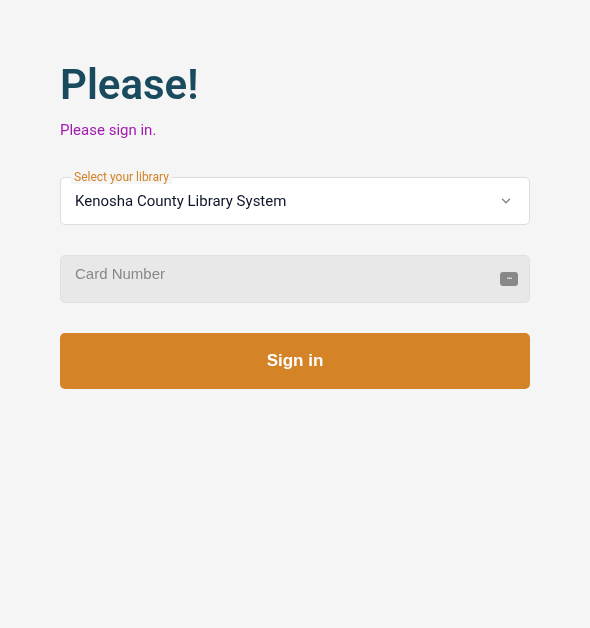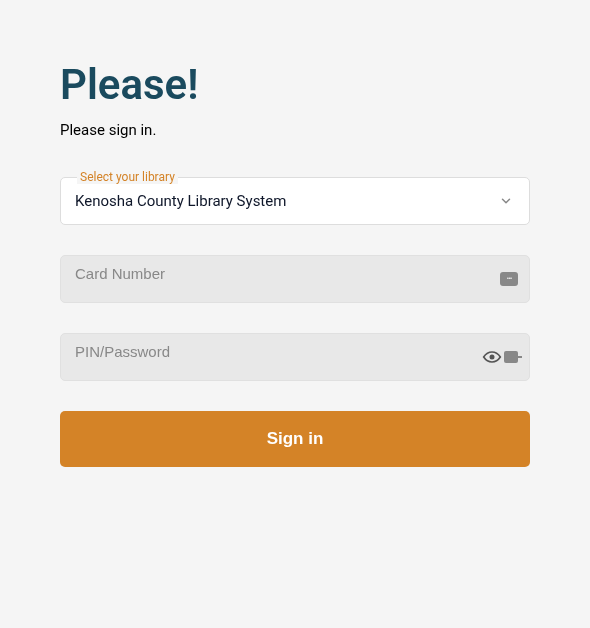--- a/index.html
+++ b/index.html
@@ -18,31 +18,31 @@
       width: 100%;
     }
     .heading {
       font-size: 42px;
       font-weight: 600;
       color: #1a4a5e;
       margin-bottom: 12px;
     }
     .subheading {
       font-size: 15px;
-      color: #000000;
+      color: #a21caf;
       margin-bottom: 38px;
     }
     .select-wrapper {
       position: relative;
       margin-bottom: 30px;
     }
     .select-label {
       position: absolute;
       top: -7px;
-      left: 17px;
+      left: 11px;
       background: #f5f5f5;
       padding: 0 3px;
       font-size: 12px;
       color: #d48327;
       z-index: 1;
     }
     .select-field {
       width: 100%;
       height: 48px;
       border: 1px solid #ddd;
@@ -172,25 +172,15 @@
     </div>
   </div>
 
   <div class="input-wrapper">
     <input type="text" class="text-input" placeholder="Card Number" style="">
     <span class="input-icon">
       <span class="keyboard-icon"></span>
     </span>
   </div>
 
-  <div class="input-wrapper">
-    <input type="password" class="text-input" placeholder="PIN/Password" style="">
-    <span class="input-icon eye-icon">
-      <svg class="eye-svg" viewBox="0 0 24 16" fill="none">
-        <path d="M12 2C6 2 2 8 2 8s4 6 10 6 10-6 10-6-4-6-10-6z" stroke="#555" stroke-width="2" fill="none"></path>
-        <circle cx="12" cy="8" r="3" fill="#555"></circle>
-      </svg>
-      <span class="key-box"></span>
-    </span>
-  </div>
 
   <button class="signin-button">Sign in</button>
 </div>
 
 </body></html>

